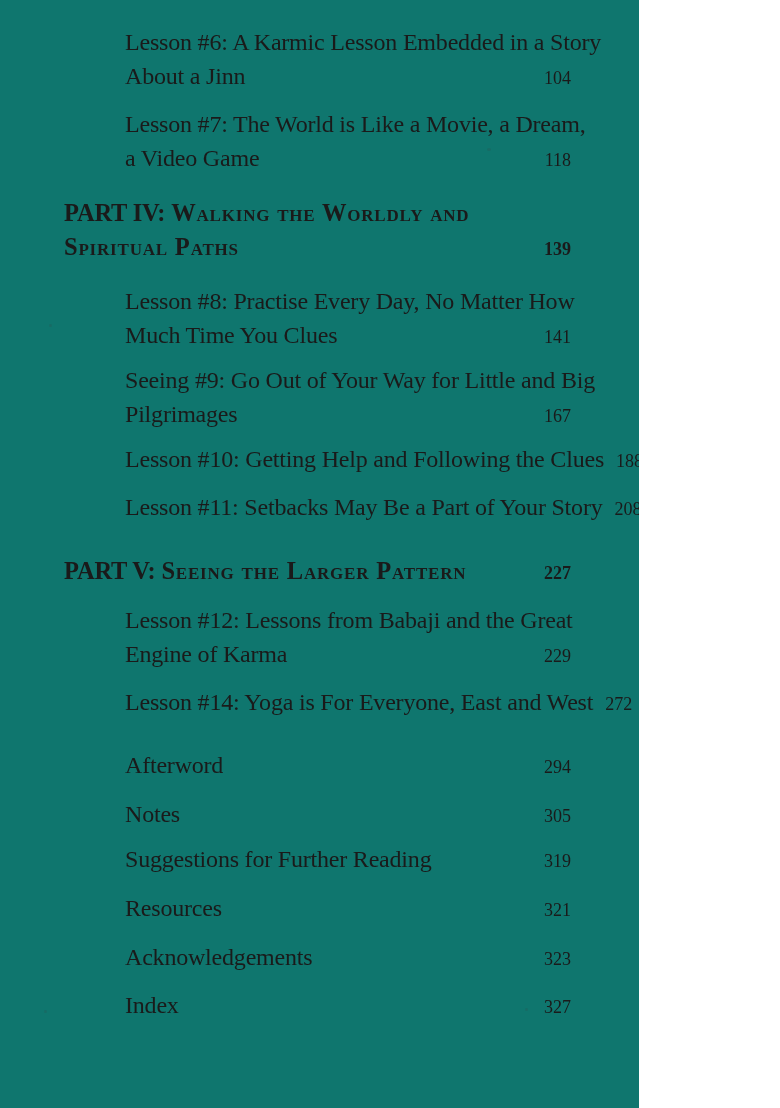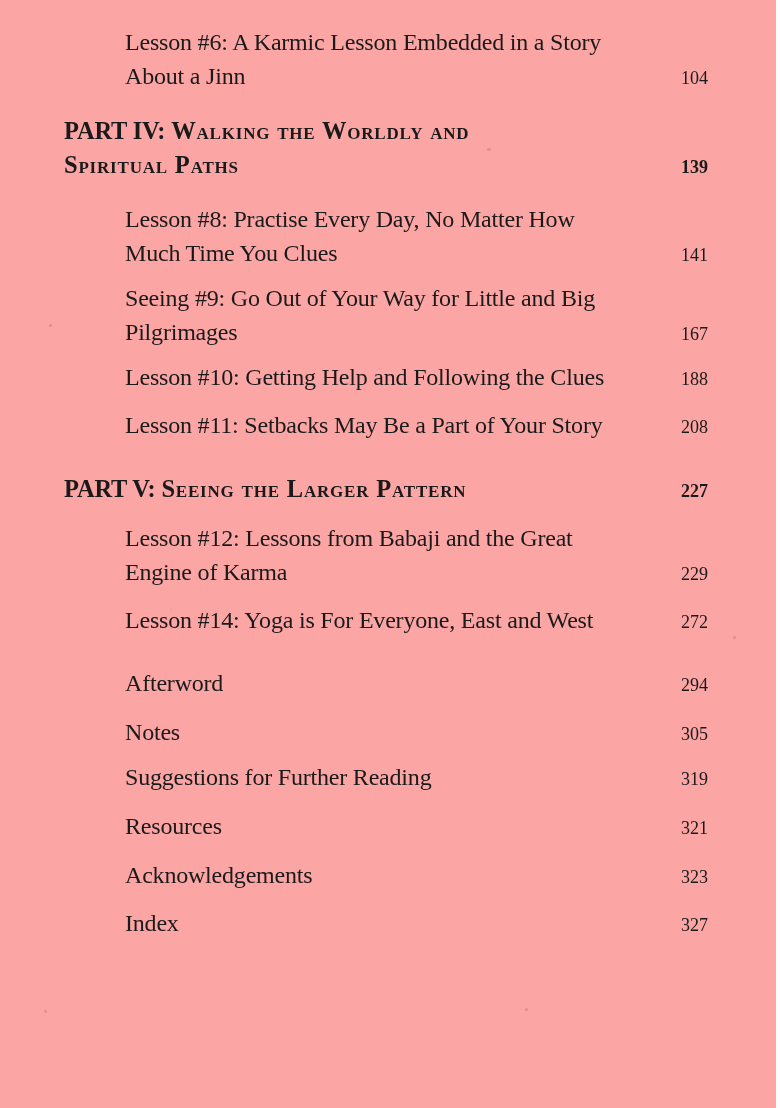--- a/index.html
+++ b/index.html
@@ -2,23 +2,23 @@
 <html><head>
 <meta charset="utf-8">
 <style>
   html, body {
     margin: 0;
     padding: 0;
     background: #ffffff;
   }
   .page {
     position: relative;
-    width: 776px;
+    width: 639px;
     height: 1108px;
-    background: #fca5a5;
+    background: #0f766e;
     box-sizing: border-box;
     padding: 25px 68px 0 64px;
     overflow: hidden;
     font-family: "Liberation Serif", "DejaVu Serif", serif;
     color: #1a1a1a;
   }
   .toc { width: 100%; }
   .entry {
     font-size: 24px;
     line-height: 34px;
@@ -61,20 +61,29 @@
 
 <main class="page">
   <div class="toc" id="toc">
       <div class="entry lesson" style="margin-top: 0px;">
         <div class="line">
           <span class="txt">Lesson #6: A Karmic Lesson Embedded in a Story</span>
         </div>
         <div class="line">
           <span class="txt">About a Jinn</span>
           <span class="num">104</span>
+        </div>
+      </div>
+      <div class="entry lesson" style="margin-top: 12px;">
+        <div class="line">
+          <span class="txt">Lesson #7: The World is Like a Movie, a Dream,</span>
+        </div>
+        <div class="line">
+          <span class="txt">a Video Game</span>
+          <span class="num">118</span>
         </div>
       </div>
       <div class="entry part" style="margin-top: 19px;">
         <div class="line">
           <span class="txt"><span>PART IV:</span> <span class="sc">Walking the Worldly and</span></span>
         </div>
         <div class="line">
           <span class="txt"><span class="sc">Spiritual Paths</span></span>
           <span class="num">139</span>
         </div>

